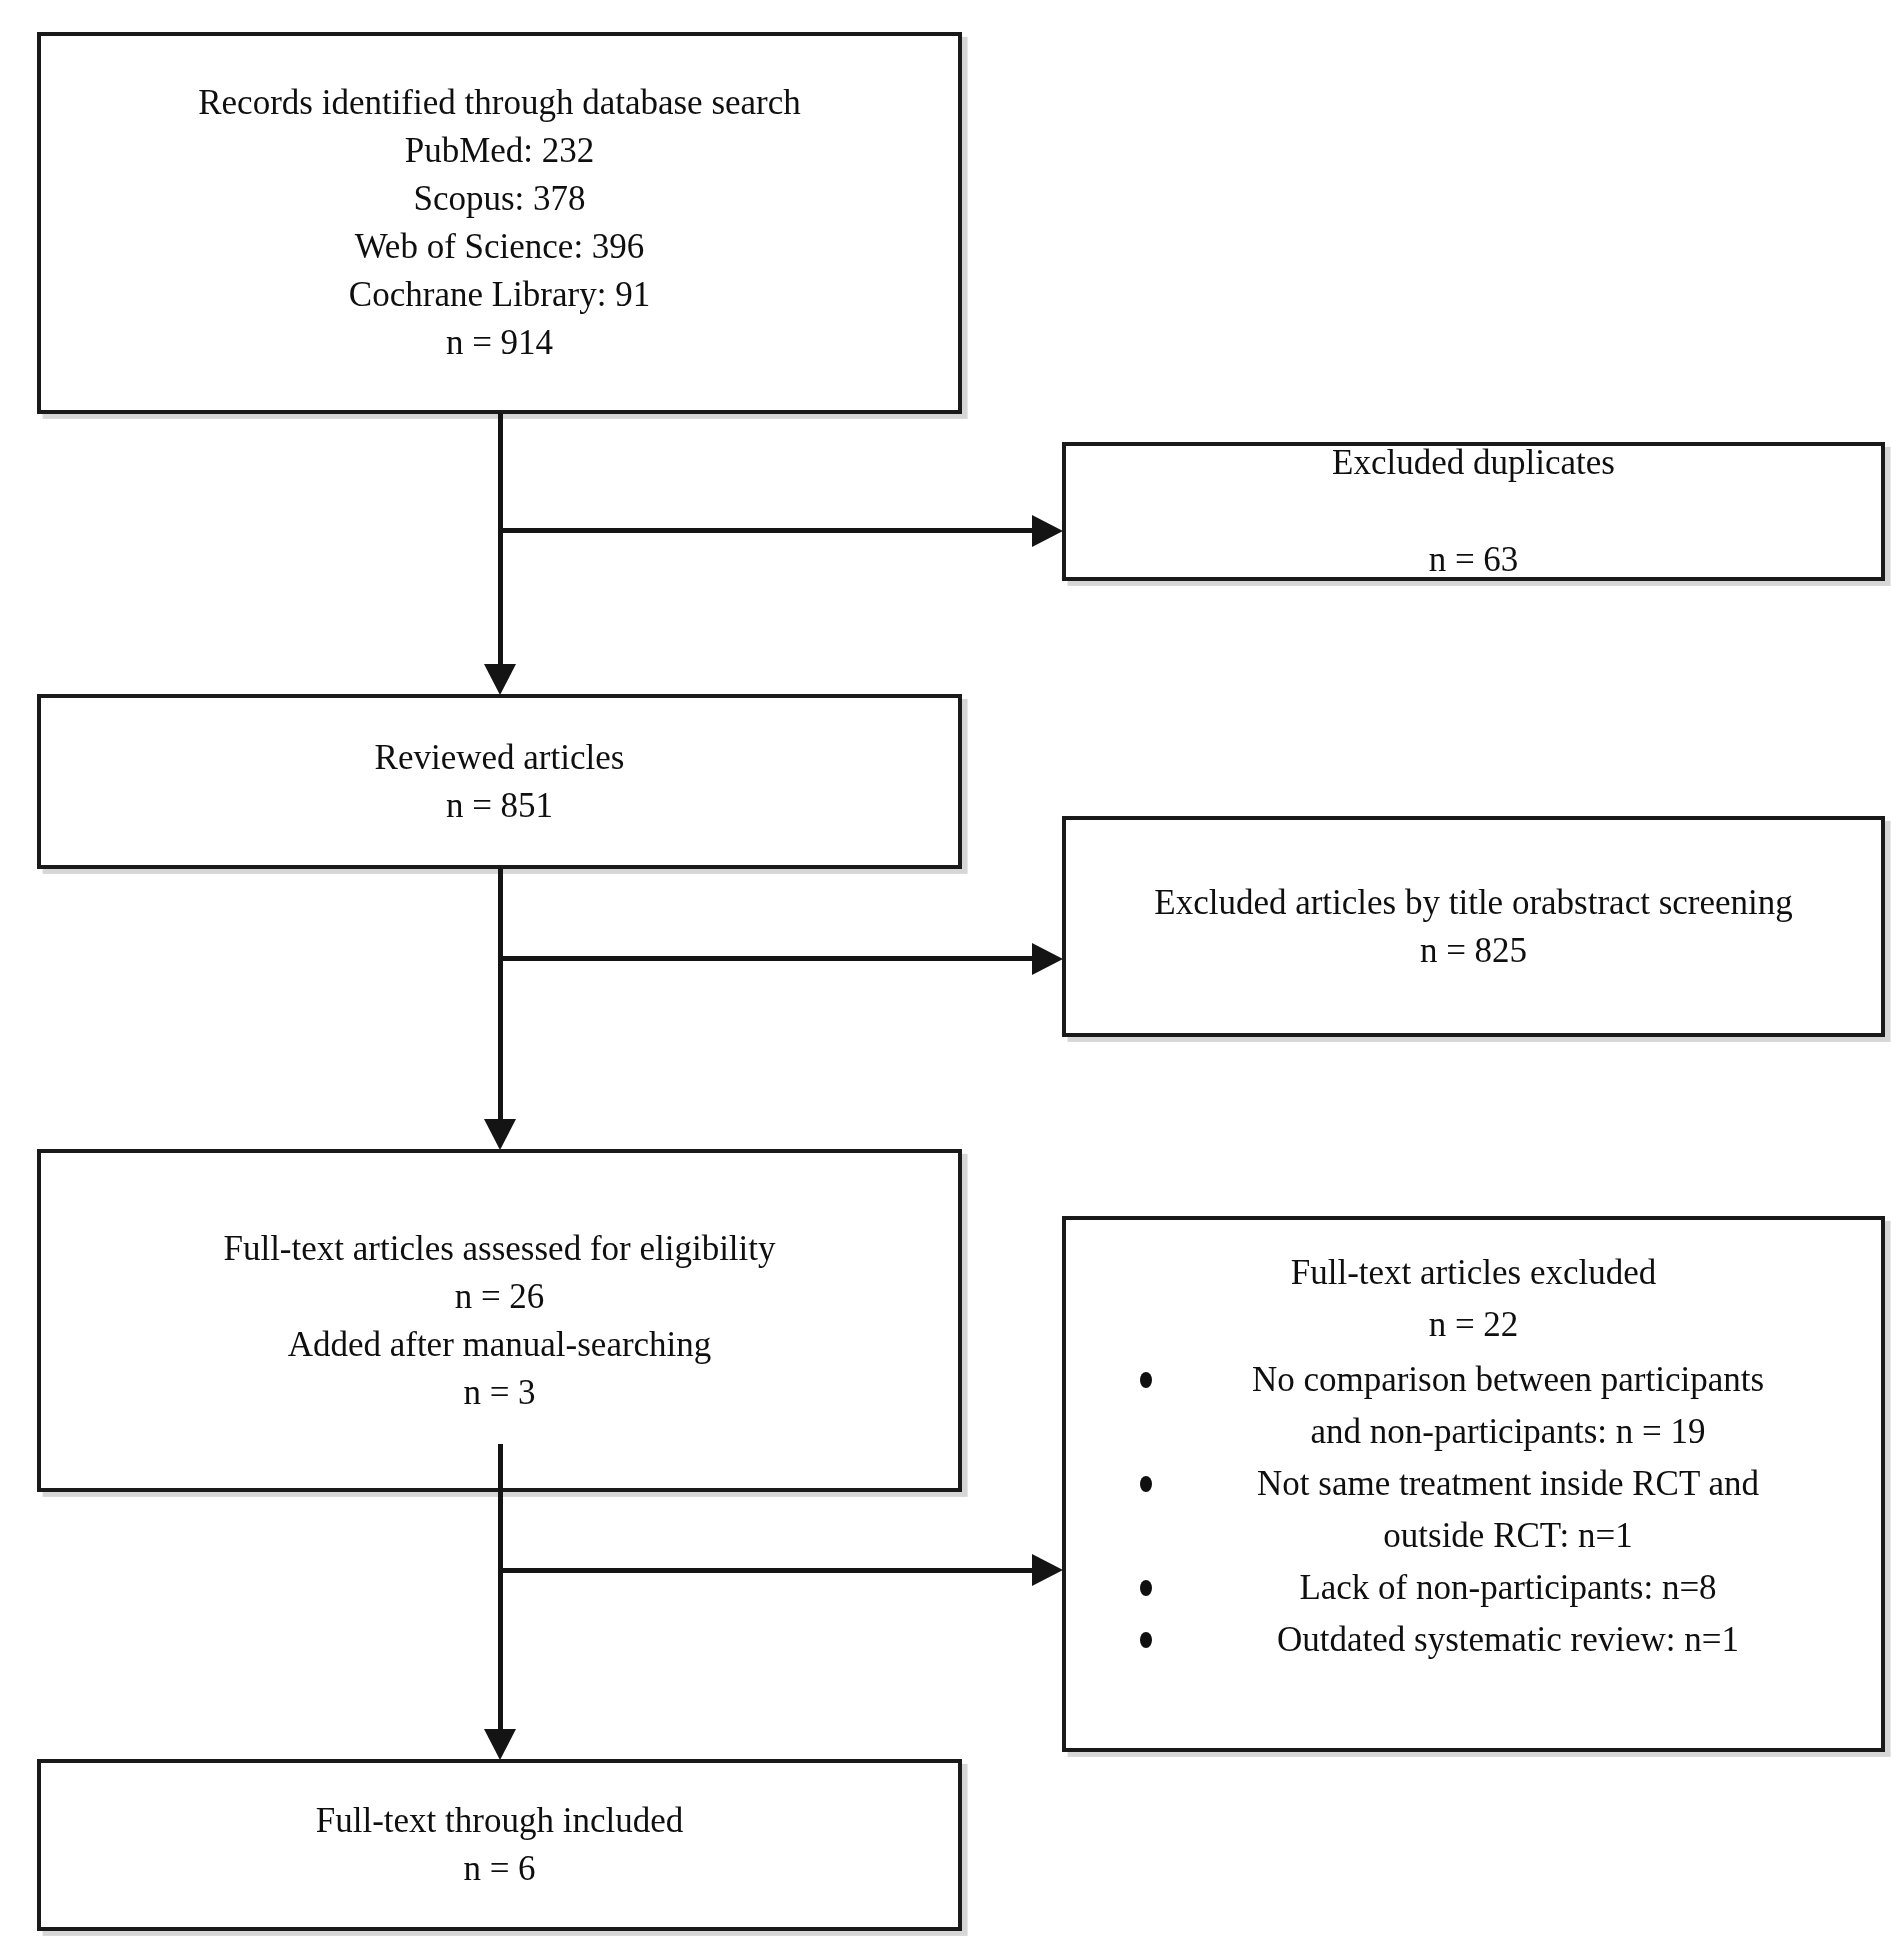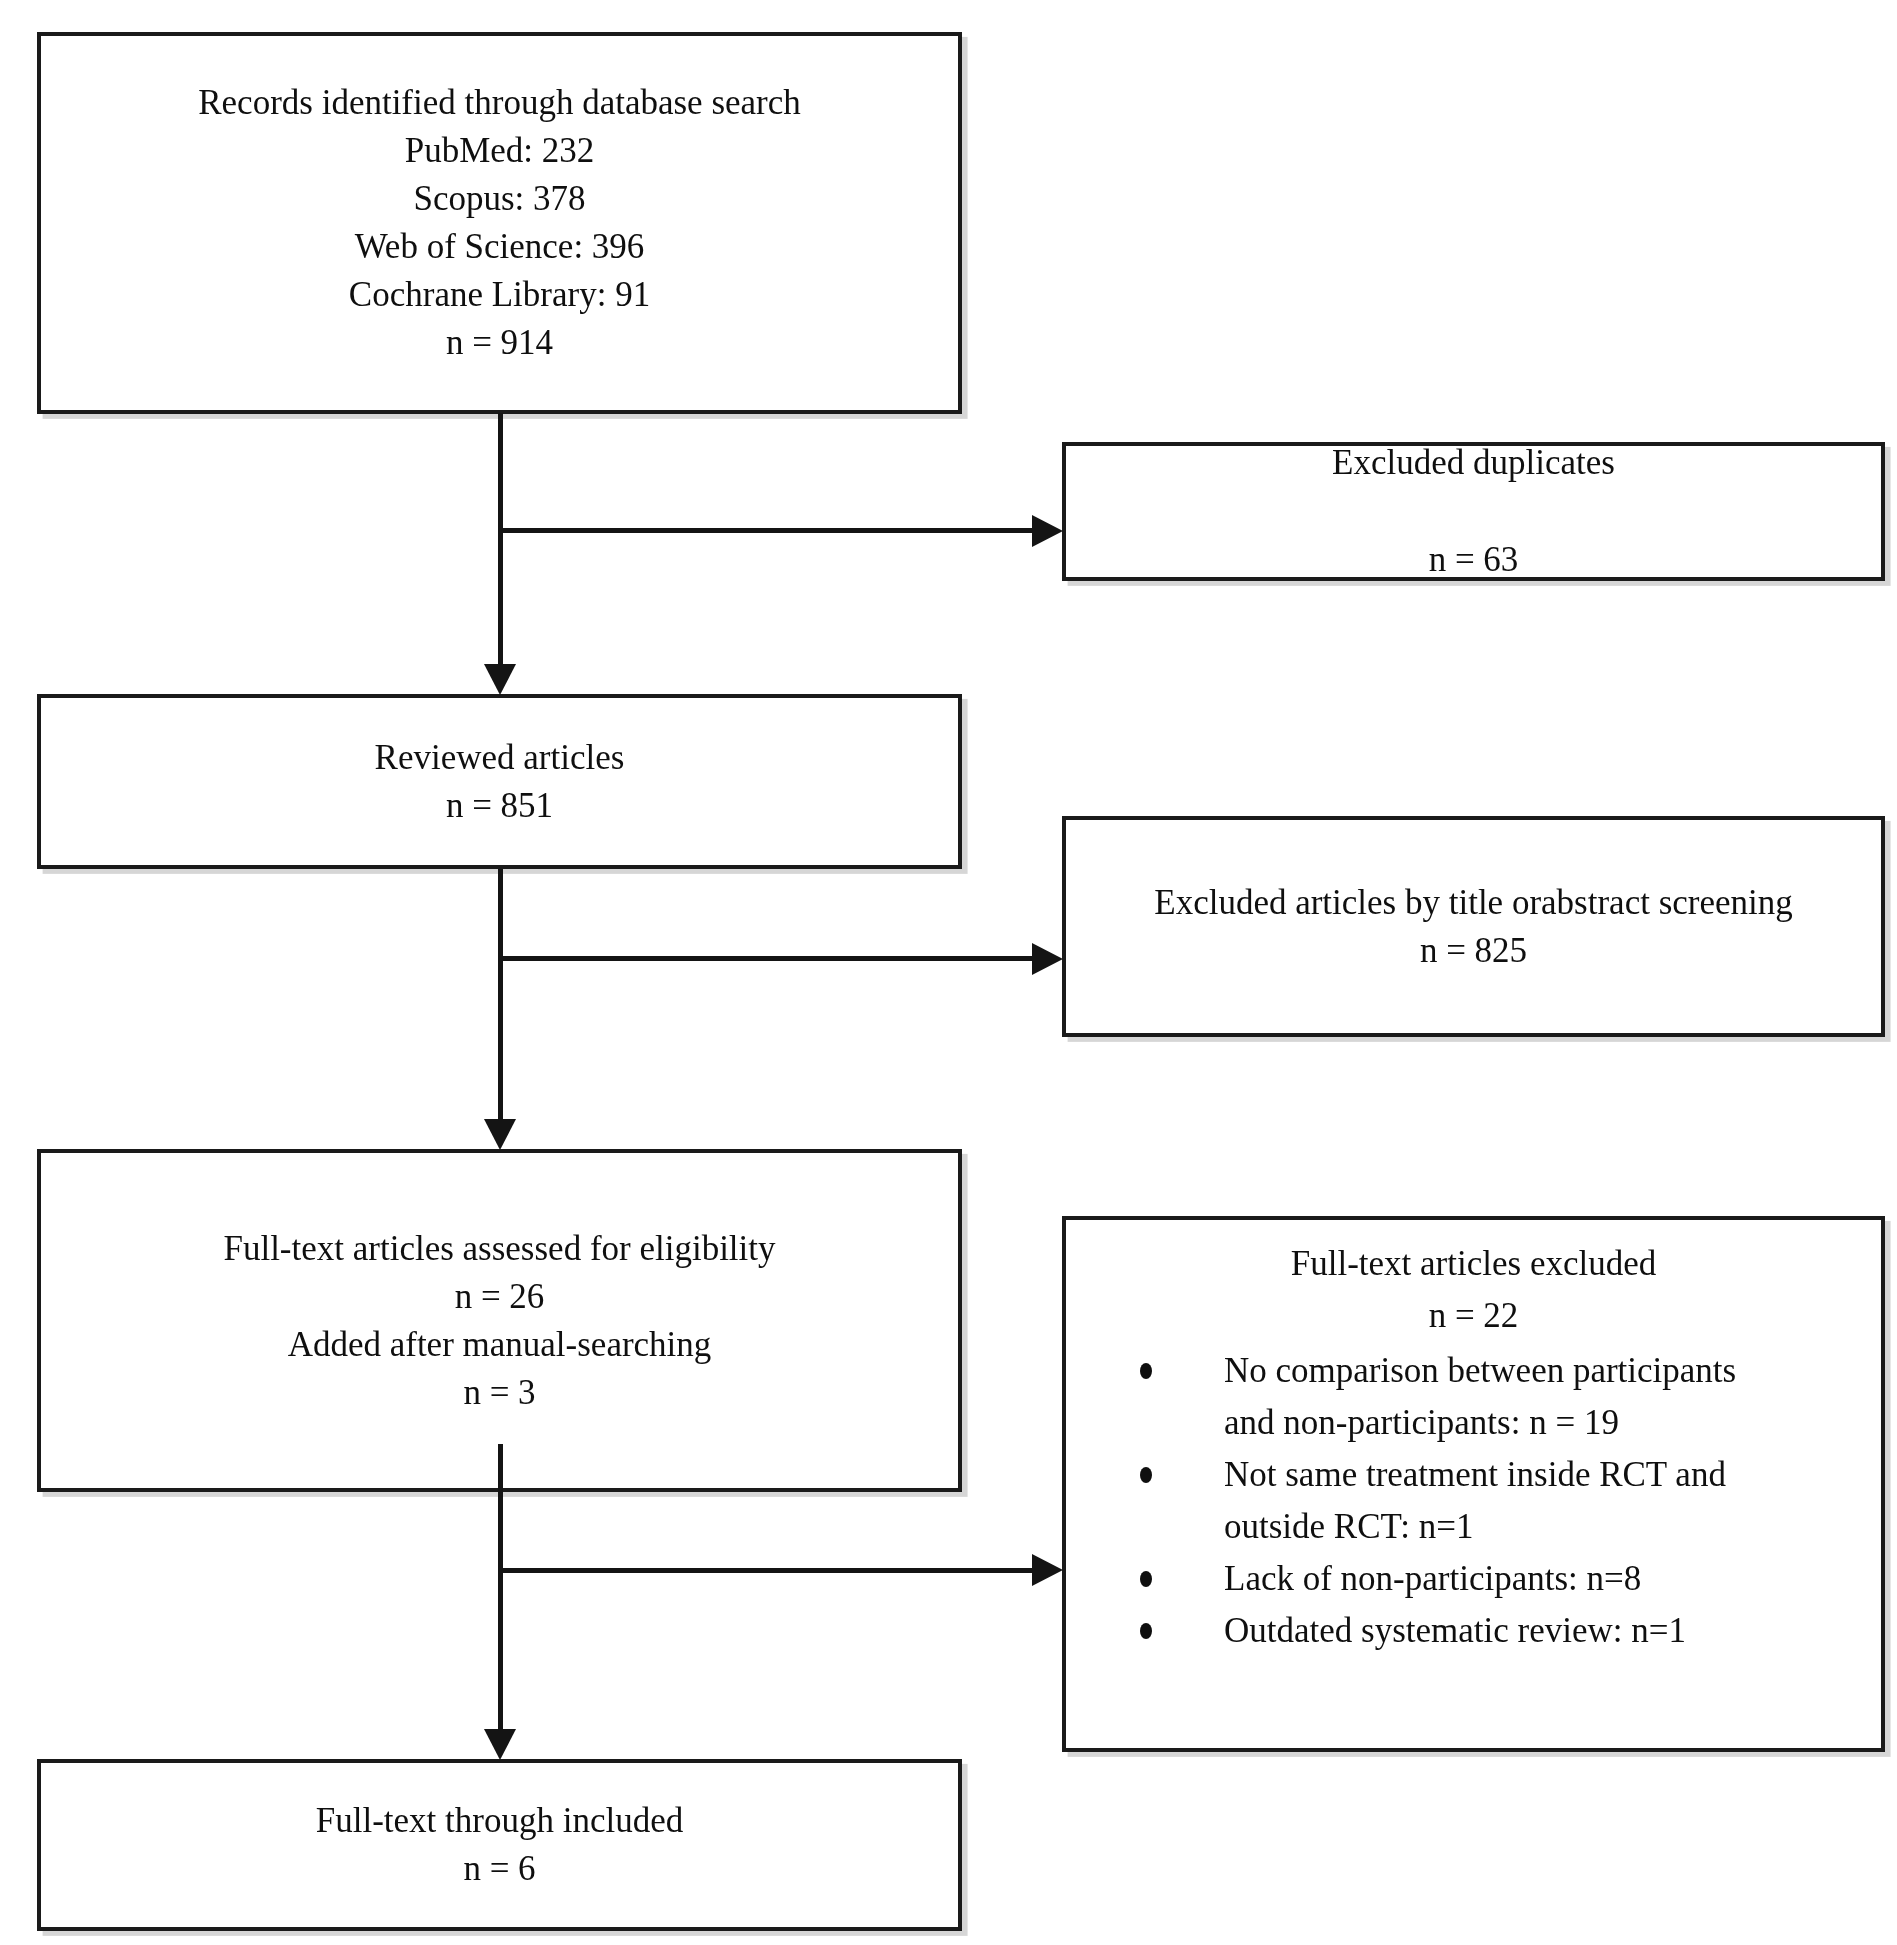--- a/index.html
+++ b/index.html
@@ -33,32 +33,32 @@
   }
   .box .line { width: 100%; }
   .col-left  { left: 37px;  width: 925px; padding: 7px 28px; }
   .col-right { left: 1062px; width: 823px; padding: 7px 28px; }
 
   #records-box     { top: 32px;   height: 382px; }
   #duplicates-box  { top: 442px;  height: 139px; }
   #reviewed-box    { top: 694px;  height: 175px; justify-content: center; }
   #screening-box   { top: 816px; height: 221px; align-items: flex-end; }
   #eligibility-box { top: 1149px; height: 343px; }
-  #excluded-box    { top: 1216px; height: 536px; justify-content: flex-start; padding: 18px 28px; }
+  #excluded-box    { top: 1216px; height: 536px; justify-content: flex-start; padding: 27px 28px; }
   #included-box    { top: 1759px; height: 172px; }
 
   #duplicates-box .gap-below { margin-bottom: 49px; }
 
   #excluded-box .line { line-height: 52px; }
   #excluded-box ul {
     list-style: none;
     margin: 2.8px auto 0 0;
     padding: 0;
     width: 697px;
-    text-align: left;
+    text-align: center;
   }
   #excluded-box li {
     display: flex;
     align-items: flex-start;
     line-height: 52px;
   }
   #excluded-box .marker {
     flex: 0 0 130px;
     display: flex;
     justify-content: flex-start;

